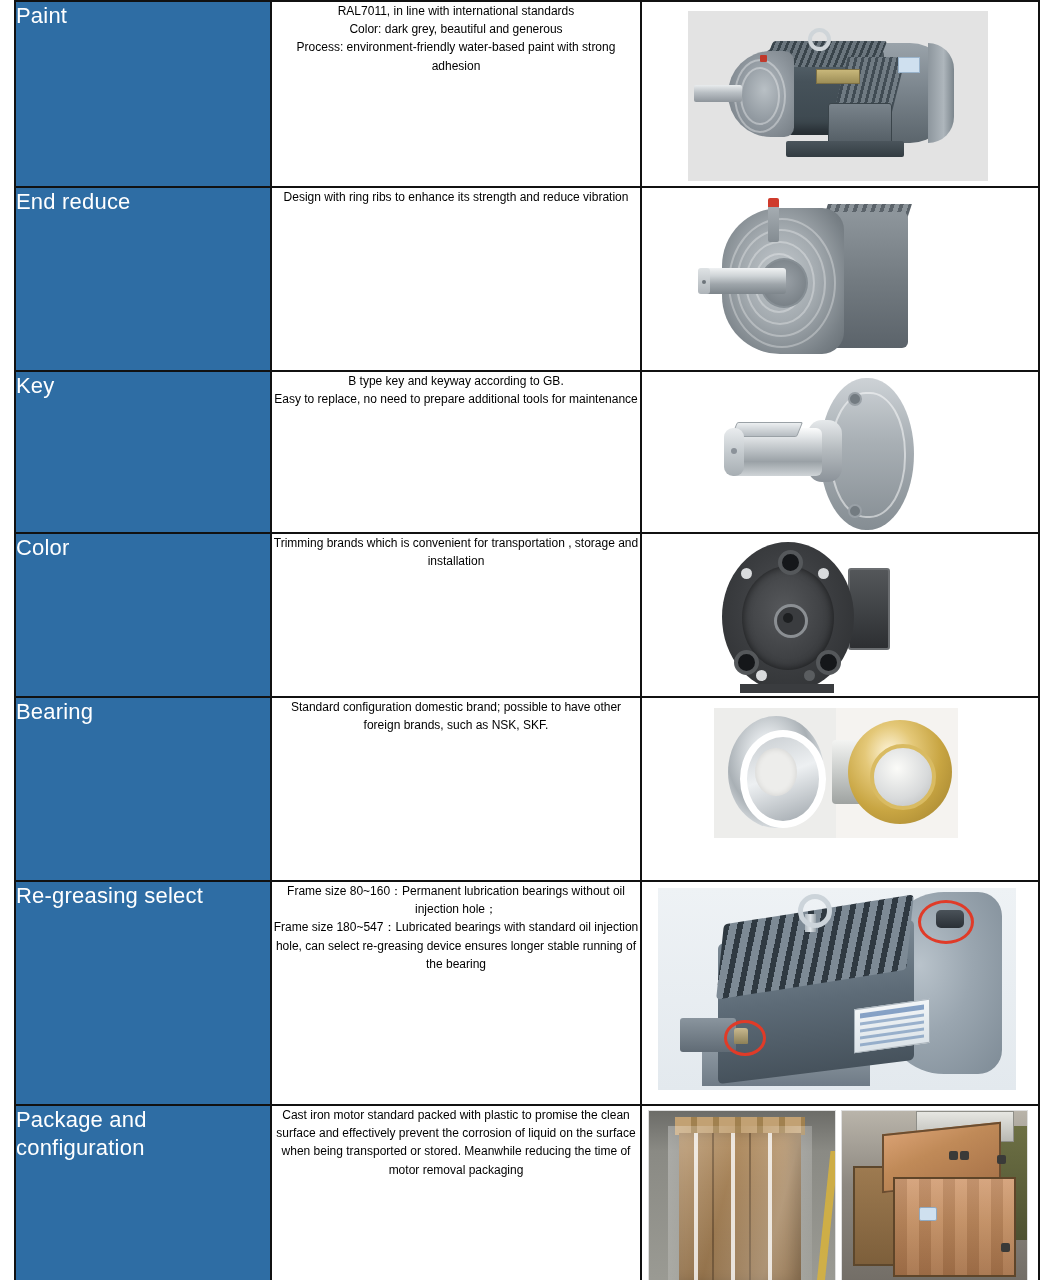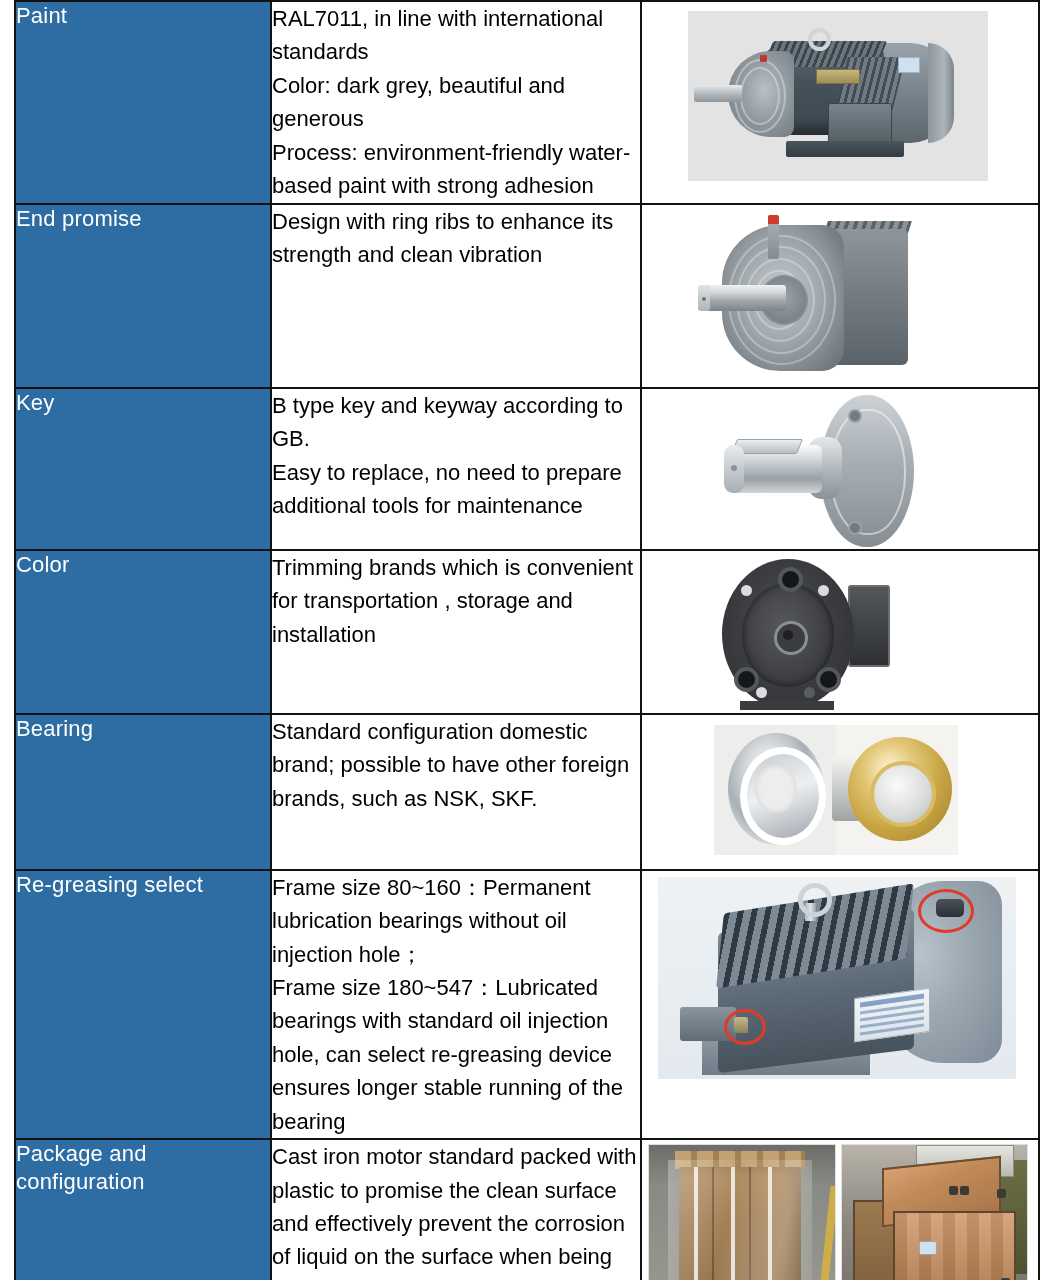--- a/index.html
+++ b/index.html
@@ -37,42 +37,43 @@
     padding:14px 0 10px 16px;
     font-size:22px;
     line-height:1.28;
     letter-spacing:.2px;
     font-weight:400;
   }
   td.desc{
     background:#ffffff;
     color:#000000;
     padding:10px 10px 10px 12px;
-    font-size:22px;
+    font-size:12px;
     line-height:1.52;
     white-space:pre-line;
+    text-align:center;
   }
   td.imgcell{
     background:#ffffff;
     padding:0;
     text-align:center;
   }
   .photo{
     position:relative;
     width:100%;
     height:100%;
     overflow:hidden;
   }
 
   
   tr.r-paint   td{height:186px;}
   tr.r-end     td{height:184px;}
   tr.r-key     td{height:162px;}
   tr.r-flange  td{height:164px;}
-  tr.r-bearing td{height:156px;}
+  tr.r-bearing td{height:184px;}
   tr.r-grease  td{height:224px;}
   tr.r-pack    td{height:196px;}
 
   
   .motor-scene{position:relative;}
 
   
   .plate-grey{
     position:absolute;left:46px;top:9px;width:300px;height:170px;
     background:#e3e3e3;
@@ -470,22 +471,22 @@
               <div class="eye"></div>
               <div class="plateTag"></div>
               <div class="bluetag"></div>
               <div class="reddot"></div>
             </div>
           </div>
         </td>
       </tr>
 
       <tr class="r-end">
-        <td class="label">End promise</td>
-        <td class="desc">Design with ring ribs to enhance its strength and clean vibration</td>
+        <td class="label">End reduce</td>
+        <td class="desc">Design with ring ribs to enhance its strength and reduce vibration</td>
         <td class="imgcell">
           <div class="photo">
             <div class="m2 motor-scene">
               <div class="frfins"></div>
               <div class="frame"></div>
               <div class="bell"></div>
               <div class="rib r1"></div>
               <div class="rib r2"></div>
               <div class="rib r3"></div>
               <div class="rib r4"></div>

